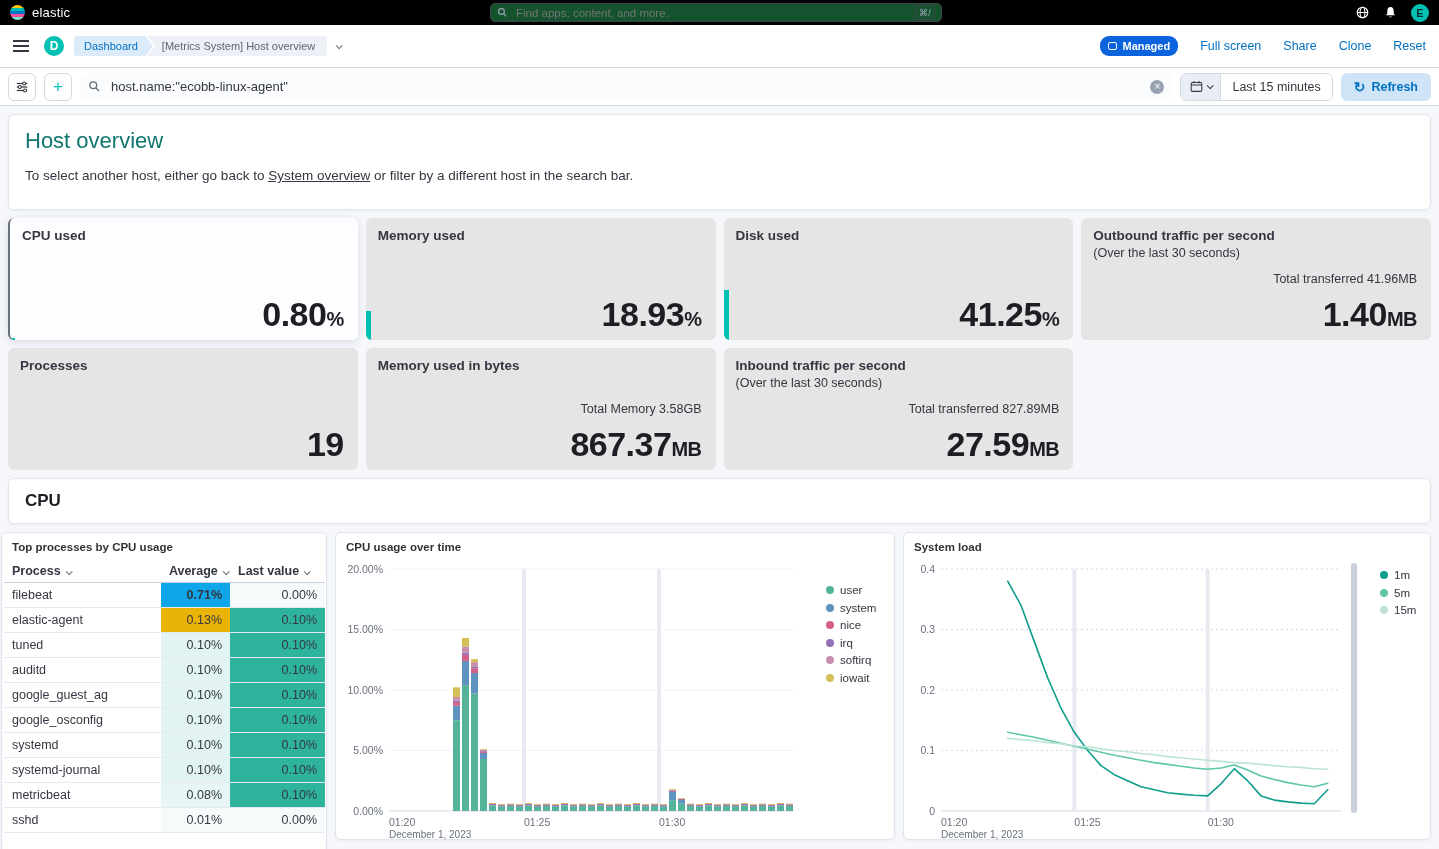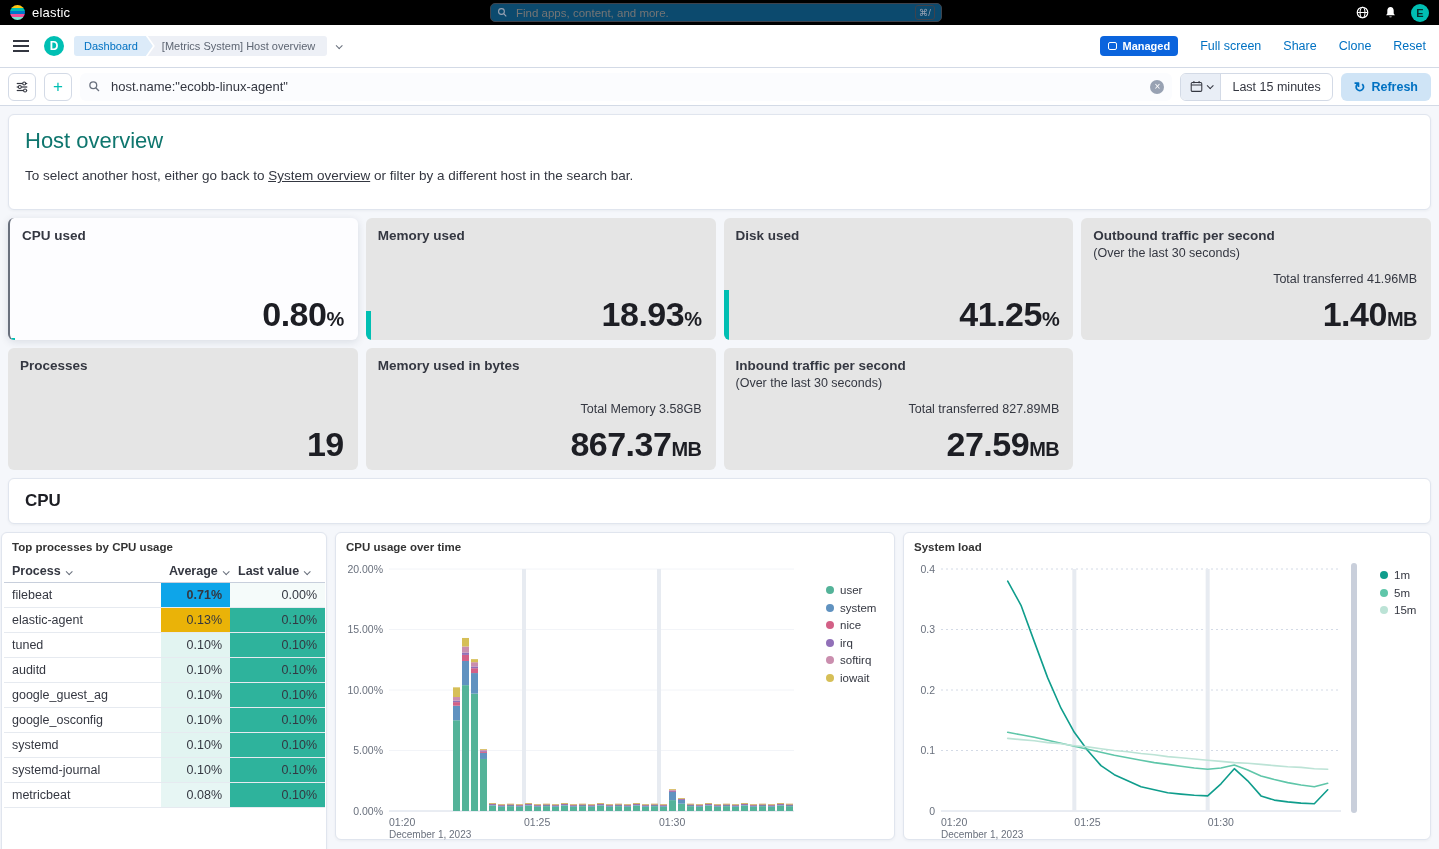--- a/index.html
+++ b/index.html
@@ -6,41 +6,41 @@
   html,body { margin:0; padding:0; }
   body {
     width:1439px; height:849px; overflow:hidden; position:relative;
     font-family:"Liberation Sans", sans-serif; background:#F5F7FB; color:#343741;
   }
   
   .topbar { position:absolute; top:0; left:0; right:0; height:25px; background:#000; display:flex; align-items:center; padding:0 10px; z-index:30; }
   .logo { width:15px; height:15px; border-radius:50%; overflow:hidden; display:flex; flex-direction:column; margin-right:7px; }
   .logo i { flex:1; display:block; }
   .brand { color:#fff; font-size:13px; font-weight:500; letter-spacing:.2px; }
-  .topsearch { position:absolute; left:490px; top:3px; width:452px; height:19px; background:#0c4a6e; border:1px solid #3E434D; border-radius:5px; display:flex; align-items:center; padding:0 6px; gap:6px; }
+  .topsearch { position:absolute; left:490px; top:3px; width:452px; height:19px; background:#14532d; border:1px solid #3E434D; border-radius:5px; display:flex; align-items:center; padding:0 6px; gap:6px; }
   .topsearch input { flex:1; background:transparent; border:none; outline:none; color:#98A2B3; font-size:11.5px; font-family:inherit; }
   .shortcut { border:1px solid #3E434D; border-radius:3px; color:#98A2B3; font-size:9.5px; padding:0 3px; line-height:13px; }
   .top-right { position:absolute; right:10px; top:0; height:25px; display:flex; align-items:center; gap:13px; }
   .avatar { width:18px; height:18px; border-radius:50%; background:#00BFB3; color:#06302C; font-size:11px; font-weight:700; display:flex; align-items:center; justify-content:center; }
   
   .navbar { position:absolute; top:25px; left:0; right:0; height:43px; background:#fff; border-bottom:1px solid #D3DAE6; display:flex; align-items:center; padding:0 13px; z-index:20; }
   .burger { width:16px; height:12px; border-top:2px solid #343741; border-bottom:2px solid #343741; position:relative; }
   .burger::after { content:""; position:absolute; left:0; right:0; top:3px; height:2px; background:#343741; }
   .app-icon { width:20px; height:20px; border-radius:50%; background:#00BFB3; color:#fff; font-size:12px; font-weight:700; display:flex; align-items:center; justify-content:center; margin-left:15px; }
   .crumbs { display:flex; align-items:center; margin-left:10px; }
   .crumb { height:20px; display:flex; align-items:center; font-size:11px; white-space:nowrap; }
   .crumb-first { background:#DCEBF9; color:#0071C2; padding:0 15px 0 10px; border-radius:3px 0 0 3px;
     clip-path:polygon(0 0, calc(100% - 7px) 0, 100% 50%, calc(100% - 7px) 100%, 0 100%); }
   .crumb-last { background:#EDF0F6; color:#5E6673; padding:0 12px 0 14px; margin-left:-5px; border-radius:0 3px 3px 0;
     clip-path:polygon(0 0, 100% 0, 100% 100%, 0 100%, 7px 50%); }
   .chev { display:inline-block; width:6px; height:6px; border-right:1.5px solid currentColor; border-bottom:1.5px solid currentColor; transform:rotate(45deg) translateY(-1px); }
   .chev.sm { width:5px; height:5px; }
   .nav-chev { color:#69707D; margin-left:9px; }
   .nav-right { margin-left:auto; display:flex; align-items:center; gap:22px; }
-  .managed { background:#0B64DD; color:#fff; font-size:11px; font-weight:600; height:20px; border-radius:4px; display:flex; align-items:center; gap:5px; padding:0 8px; }
+  .managed { background:#0B64DD; color:#fff; font-size:11px; font-weight:600; height:20px; border-radius:9px; display:flex; align-items:center; gap:5px; padding:0 8px; }
   .managed-ico { width:9px; height:8px; border:1.5px solid #fff; border-radius:2px; position:relative; }
   .action { color:#0071C2; font-size:12.5px; font-weight:500; cursor:pointer; }
   
   .querybar { position:absolute; top:68px; left:0; right:0; height:38px; background:#fff; border-bottom:1px solid #D3DAE6; display:flex; align-items:center; padding:0 8px; gap:8px; z-index:10; }
   .qb-btn { width:28px; height:28px; border:1px solid #D3DAE6; border-radius:6px; background:#fff; display:flex; align-items:center; justify-content:center; }
   .plus { color:#00BFB3; font-size:17px; font-weight:500; line-height:1; }
   .search-box { flex:1; height:28px; display:flex; align-items:center; gap:8px; padding:0 8px; border-radius:6px; background:#FBFCFE; }
   .search-box input { flex:1; border:none; outline:none; background:transparent; font-size:13px; color:#343741; font-family:inherit; }
   .clear-btn { width:14px; height:14px; border-radius:50%; background:#98A2B3; color:#fff; font-size:10px; line-height:13px; text-align:center; }
   .time-group { display:flex; align-items:center; height:28px; border:1px solid #D3DAE6; border-radius:6px; background:#fff; overflow:hidden; }
@@ -285,20 +285,25 @@
         </tr>
         <tr>
           <td>systemd-journal</td>
           <td class="num" style="background: rgb(226, 244, 241);">0.10%</td>
           <td class="num" style="background: rgb(46, 179, 156);">0.10%</td>
         </tr>
         <tr>
           <td>metricbeat</td>
           <td class="num" style="background: rgb(231, 246, 244);">0.08%</td>
           <td class="num" style="background: rgb(46, 179, 156);">0.10%</td>
+        </tr>
+        <tr>
+          <td>sshd</td>
+          <td class="num" style="background: rgb(245, 251, 250);">0.01%</td>
+          <td class="num" style="background: rgb(245, 251, 250);">0.00%</td>
         </tr>
       </tbody>
   </table>
 </div>
 
 <div class="panel" id="cpu-chart-panel">
   <span class="chart-title chart-title-pos">CPU usage over time</span>
   <svg class="chart-svg" id="cpu-chart-svg" width="482" height="282">
       <line x1="53" x2="458" y1="252" y2="252" stroke="#D3DAE6" stroke-width="1"></line>
       <text x="47" y="255.5" text-anchor="end" font-size="10.5" fill="#69707D" font-family="Liberation Sans, sans-serif">0.00%</text>

